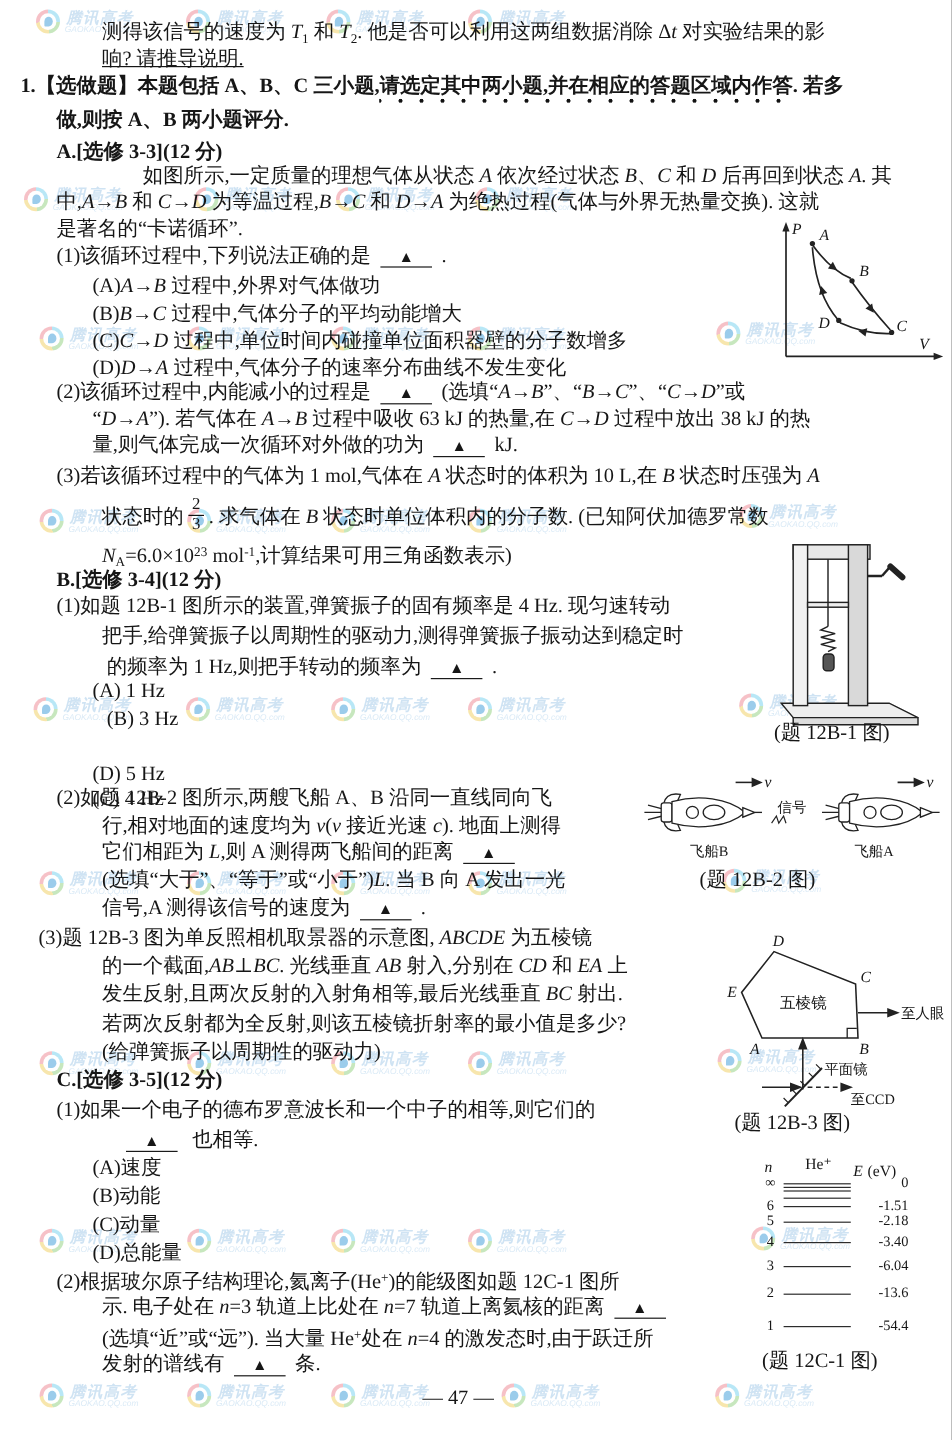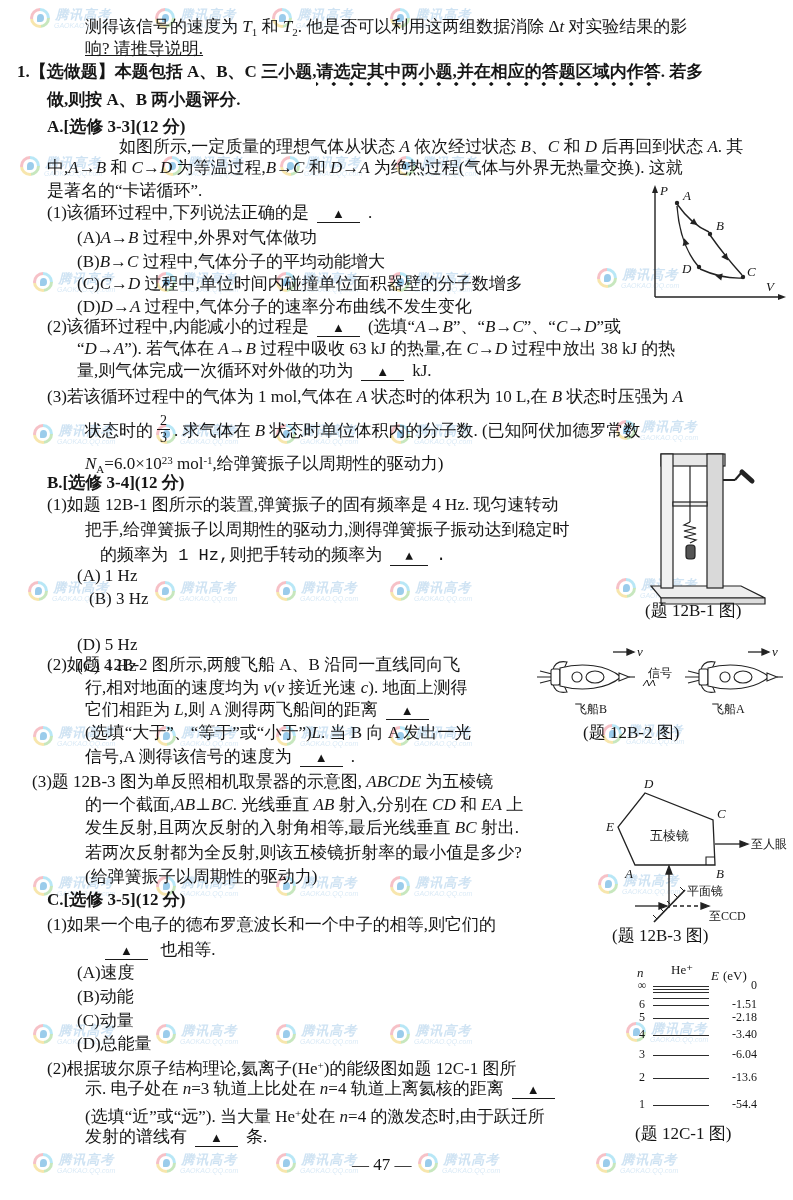--- a/index.html
+++ b/index.html
@@ -359,25 +359,25 @@
       <div class="line" style="left: 47px; top: 203px;"><span>(1)该循环过程中,下列说法正确的是</span><span class="blank">▲</span><span>.</span></div>
       <div class="line" style="left: 77px; top: 228px;"><span>(A)</span><span class="i">A</span><span>→</span><span class="i">B</span><span> 过程中,外界对气体做功</span></div>
       <div class="line" style="left: 77px; top: 252px;"><span>(B)</span><span class="i">B</span><span>→</span><span class="i">C</span><span> 过程中,气体分子的平均动能增大</span></div>
       <div class="line" style="left: 77px; top: 274px;"><span>(C)</span><span class="i">C</span><span>→</span><span class="i">D</span><span> 过程中,单位时间内碰撞单位面积器壁的分子数增多</span></div>
       <div class="line" style="left: 77px; top: 297px;"><span>(D)</span><span class="i">D</span><span>→</span><span class="i">A</span><span> 过程中,气体分子的速率分布曲线不发生变化</span></div>
       <div class="line" style="left: 47px; top: 317px;"><span>(2)该循环过程中,内能减小的过程是</span><span class="blank">▲</span><span>(选填“</span><span class="i">A</span><span>→</span><span class="i">B</span><span>”、“</span><span class="i">B</span><span>→</span><span class="i">C</span><span>”、“</span><span class="i">C</span><span>→</span><span class="i">D</span><span>”或</span></div>
       <div class="line" style="left: 77px; top: 339px;"><span>“</span><span class="i">D</span><span>→</span><span class="i">A</span><span>”). 若气体在 </span><span class="i">A</span><span>→</span><span class="i">B</span><span> 过程中吸收 63 kJ 的热量,在 </span><span class="i">C</span><span>→</span><span class="i">D</span><span> 过程中放出 38 kJ 的热</span></div>
       <div class="line" style="left: 77px; top: 361px;"><span>量,则气体完成一次循环对外做的功为</span><span class="blank">▲</span><span>kJ.</span></div>
       <div class="line" style="left: 47px; top: 387px;"><span>(3)若该循环过程中的气体为 1 mol,气体在 </span><span class="i">A</span><span> 状态时的体积为 10 L,在 </span><span class="i">B</span><span> 状态时压强为 </span><span class="i">A</span></div>
       <div class="line" style="left: 85px; top: 413px;"><span>状态时的</span><span class="frac"><span class="num">2</span><span class="den">3</span></span><span>. 求气体在 </span><span class="i">B</span><span> 状态时单位体积内的分子数. (已知阿伏加德罗常数</span></div>
-      <div class="line" style="left: 85px; top: 450px;"><span class="i">N</span><span class="sub">A</span><span>=6.0×10</span><span class="sup">23</span><span> mol</span><span class="sup">-1</span><span>,给弹簧振子以周期性的驱动力)</span></div>
+      <div class="line" style="left: 85px; top: 450px;"><span class="i">N</span><span class="sub">A</span><span>=6.0×10</span><span class="sup">23</span><span> mol</span><span class="sup">-1</span><span>,计算结果可用三角函数表示)</span></div>
       <div class="line" style="left: 47px; top: 473px;"><span class="b">B.[选修 3-4](12 分)</span></div>
       <div class="line" style="left: 47px; top: 495px;"><span>(1)如题 12B-1 图所示的装置,弹簧振子的固有频率是 4 Hz. 现匀速转动</span></div>
       <div class="line" style="left: 85px; top: 520px;"><span>把手,给弹簧振子以周期性的驱动力,测得弹簧振子振动达到稳定时</span></div>
-      <div class="line" style="left: 100px; top: 546px; font-family: Liberation Mono, monospace;"><span>的频率为 1 Hz,则把手转动的频率为</span><span class="blank">▲</span><span>.</span></div>
+      <div class="line" style="left: 89px; top: 546px;"><span>的频率为 1 Hz,则把手转动的频率为</span><span class="blank">▲</span><span>.</span></div>
       <div class="line" style="left: 77px; top: 566px;"><span>(A) 1 Hz</span></div>
       <div class="line" style="left: 77px; top: 589px; margin-left: 12px;"><span>(B) 3 Hz</span></div>
       <div class="line" style="left: 77px; top: 612px; margin-top: 44px;"><span>(C) 4 Hz</span></div>
       <div class="line" style="left: 77px; top: 635px;"><span>(D) 5 Hz</span></div>
       <div class="line" style="left: 47px; top: 655px;"><span>(2)如题 12B-2 图所示,两艘飞船 A、B 沿同一直线同向飞</span></div>
       <div class="line" style="left: 85px; top: 678px;"><span>行,相对地面的速度均为 </span><span class="i">v</span><span>(</span><span class="i">v</span><span> 接近光速 </span><span class="i">c</span><span>). 地面上测得</span></div>
       <div class="line" style="left: 85px; top: 700px;"><span>它们相距为 </span><span class="i">L</span><span>,则 A 测得两飞船间的距离</span><span class="blank">▲</span></div>
       <div class="line" style="left: 85px; top: 723px;"><span>(选填“大于”、“等于”或“小于”)</span><span class="i">L</span><span>. 当 B 向 A 发出一光</span></div>
       <div class="line" style="left: 85px; top: 747px;"><span>信号,A 测得该信号的速度为</span><span class="blank">▲</span><span>.</span></div>
       <div class="line" style="left: 32px; top: 772px;"><span>(3)题 12B-3 图为单反照相机取景器的示意图, </span><span class="i">ABCDE</span><span> 为五棱镜</span></div>
@@ -386,21 +386,21 @@
       <div class="line" style="left: 85px; top: 843px;"><span>若两次反射都为全反射,则该五棱镜折射率的最小值是多少?</span></div>
       <div class="line" style="left: 85px; top: 867px;"><span>(给弹簧振子以周期性的驱动力)</span></div>
       <div class="line" style="left: 47px; top: 890px;"><span class="b">C.[选修 3-5](12 分)</span></div>
       <div class="line" style="left: 47px; top: 915px;"><span>(1)如果一个电子的德布罗意波长和一个中子的相等,则它们的</span></div>
       <div class="line" style="left: 97px; top: 940px;"><span class="blank">▲</span><span> 也相等.</span></div>
       <div class="line" style="left: 77px; top: 963px;"><span>(A)速度</span></div>
       <div class="line" style="left: 77px; top: 987px;"><span>(B)动能</span></div>
       <div class="line" style="left: 77px; top: 1011px;"><span>(C)动量</span></div>
       <div class="line" style="left: 77px; top: 1034px;"><span>(D)总能量</span></div>
       <div class="line" style="left: 47px; top: 1055px;"><span>(2)根据玻尔原子结构理论,氦离子(He</span><span class="sup">+</span><span>)的能级图如题 12C-1 图所</span></div>
-      <div class="line" style="left: 85px; top: 1079px;"><span>示. 电子处在 </span><span class="i">n</span><span>=3 轨道上比处在 </span><span class="i">n</span><span>=4 轨道上离氦核的距离</span><span class="blank">▲</span></div>
+      <div class="line" style="left: 85px; top: 1079px;"><span>示. 电子处在 </span><span class="i">n</span><span>=3 轨道上比处在 </span><span class="i">n</span><span>=7 轨道上离氦核的距离</span><span class="blank">▲</span></div>
       <div class="line" style="left: 85px; top: 1103px;"><span>(选填“近”或“远”). 当大量 He</span><span class="sup">+</span><span>处在 </span><span class="i">n</span><span>=4 的激发态时,由于跃迁所</span></div>
       <div class="line" style="left: 85px; top: 1127px;"><span>发射的谱线有</span><span class="blank">▲</span><span>条.</span></div>
     </div>
 
   <svg class="fig" style="left:640px;top:183px" width="150" height="122" viewBox="0 0 150 122">
     <g stroke="#222" stroke-width="1.4" fill="none">
       <line x1="15" y1="114" x2="15" y2="8"></line>
       <line x1="15" y1="114" x2="140" y2="114"></line>
       <path d="M37,21 Q52,42 69,49"></path>
       <path d="M70,52 Q84,72 102,92"></path>

